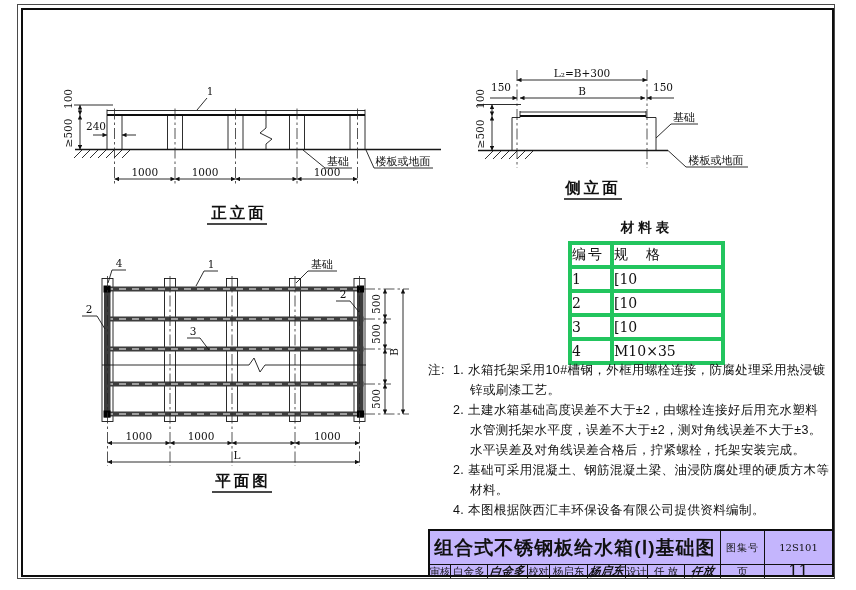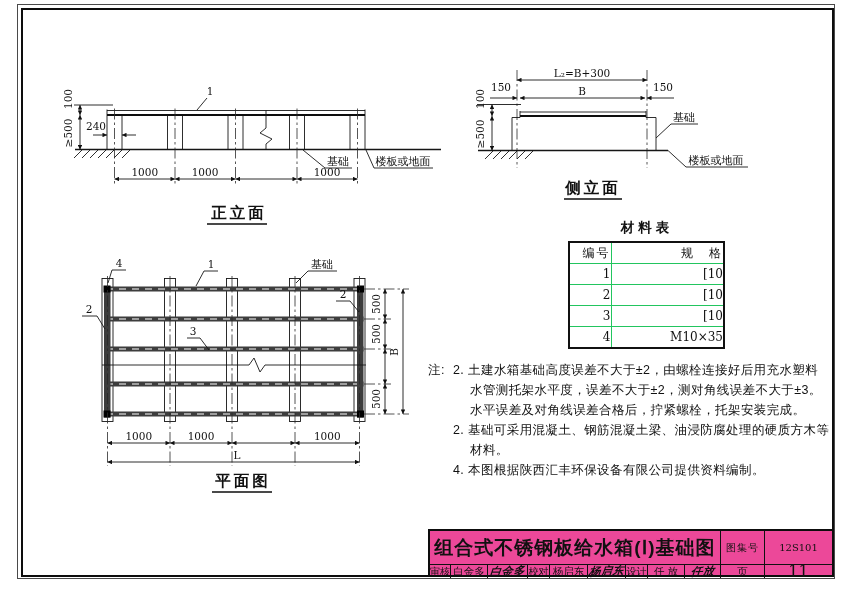--- a/index.html
+++ b/index.html
@@ -17,34 +17,34 @@
   .dtitle{font-size:15.5px;font-weight:bold;letter-spacing:3px;}
   .thin{stroke:#161616;stroke-width:0.9;fill:none;}
   .med{stroke:#161616;stroke-width:1.3;fill:none;}
   .thick{stroke:#0d0d0d;stroke-width:2.2;fill:none;}
   .cline{stroke:#2a2a2a;stroke-width:0.8;fill:none;stroke-dasharray:11 3 2.5 3;}
   .dimline{stroke:#161616;stroke-width:0.9;fill:none;}
   
   #materials{position:absolute;left:568px;top:219px;width:158px;}
   #materials .mt-title{text-align:center;font-size:13.5px;font-weight:bold;letter-spacing:4px;margin-bottom:4px;}
   #materials table{border-collapse:collapse;width:157px;table-layout:fixed;}
-  #materials td{border:1px solid #22c55e;height:20px;text-align:right;font-size:12px;
+  #materials td{border:4px solid #22c55e;height:20px;text-align:left;font-size:14px;
                 font-family:"DejaVu Serif",serif;padding:0;}
   #materials tr.hd td{font-family:"Liberation Sans",sans-serif;letter-spacing:2px;}
   #materials table{border:2px solid #111;}
   #materials col.c1{width:42px;}
   
   #notes{position:absolute;left:428px;top:360px;width:402px;font-size:12.5px;
          line-height:20px;letter-spacing:0.4px;}
   #notes .notes-body{position:relative;padding-left:25px;}
   #notes .notes-prefix{position:absolute;left:0;top:0;}
   #notes .note-item{padding-left:17px;text-indent:-17px;}
   
   #titleblock{position:absolute;left:428px;top:529px;width:406px;height:48px;
-              border:2px solid #0d0d0d;box-sizing:border-box;background:#ec4899;}
+              border:2px solid #0d0d0d;box-sizing:border-box;background:#c4b5fd;}
   #titleblock .row1{display:flex;height:33px;border-bottom:1px solid #111;}
   #titleblock .row2{display:flex;height:11px;}
   #titleblock .cell{display:flex;align-items:center;justify-content:center;
                     border-left:1px solid #111;box-sizing:border-box;overflow:hidden;white-space:nowrap;}
   #titleblock .cell:first-child{border-left:none;}
   .tb-title{width:290px;font-size:19px;font-weight:bold;letter-spacing:1px;}
   .tb-atlas-label{width:44px;font-size:10px;letter-spacing:1px;text-align:center;}
   .tb-atlas-no{width:68px;font-size:10px;font-family:"DejaVu Serif",serif;}
   .r2{font-size:10px;}
   .r2-name{font-size:10.5px;}
@@ -274,20 +274,21 @@
         <td>4</td>
         <td>M10×35</td>
       </tr>
     </tbody>
       </table>
   </div>
 
   <div id="notes">
     <div class="notes-body">
       <span class="notes-prefix">注:</span>
+      <div class="note-item">1. 水箱托架采用10#槽钢，外框用螺栓连接，防腐处理采用热浸镀锌或刷漆工艺。</div>
       <div class="note-item">2. 土建水箱基础高度误差不大于±2，由螺栓连接好后用充水塑料水管测托架水平度，误差不大于±2，测对角线误差不大于±3。水平误差及对角线误差合格后，拧紧螺栓，托架安装完成。</div>
       <div class="note-item">2. 基础可采用混凝土、钢筋混凝土梁、油浸防腐处理的硬质方木等材料。</div>
       <div class="note-item">4. 本图根据陕西汇丰环保设备有限公司提供资料编制。</div>
     </div>
   </div>
 
   <div id="titleblock">
     <div class="row1">
       <div class="cell tb-title">组合式不锈钢板给水箱(Ⅰ)基础图</div>
       <div class="cell tb-atlas-label">图集号</div>

